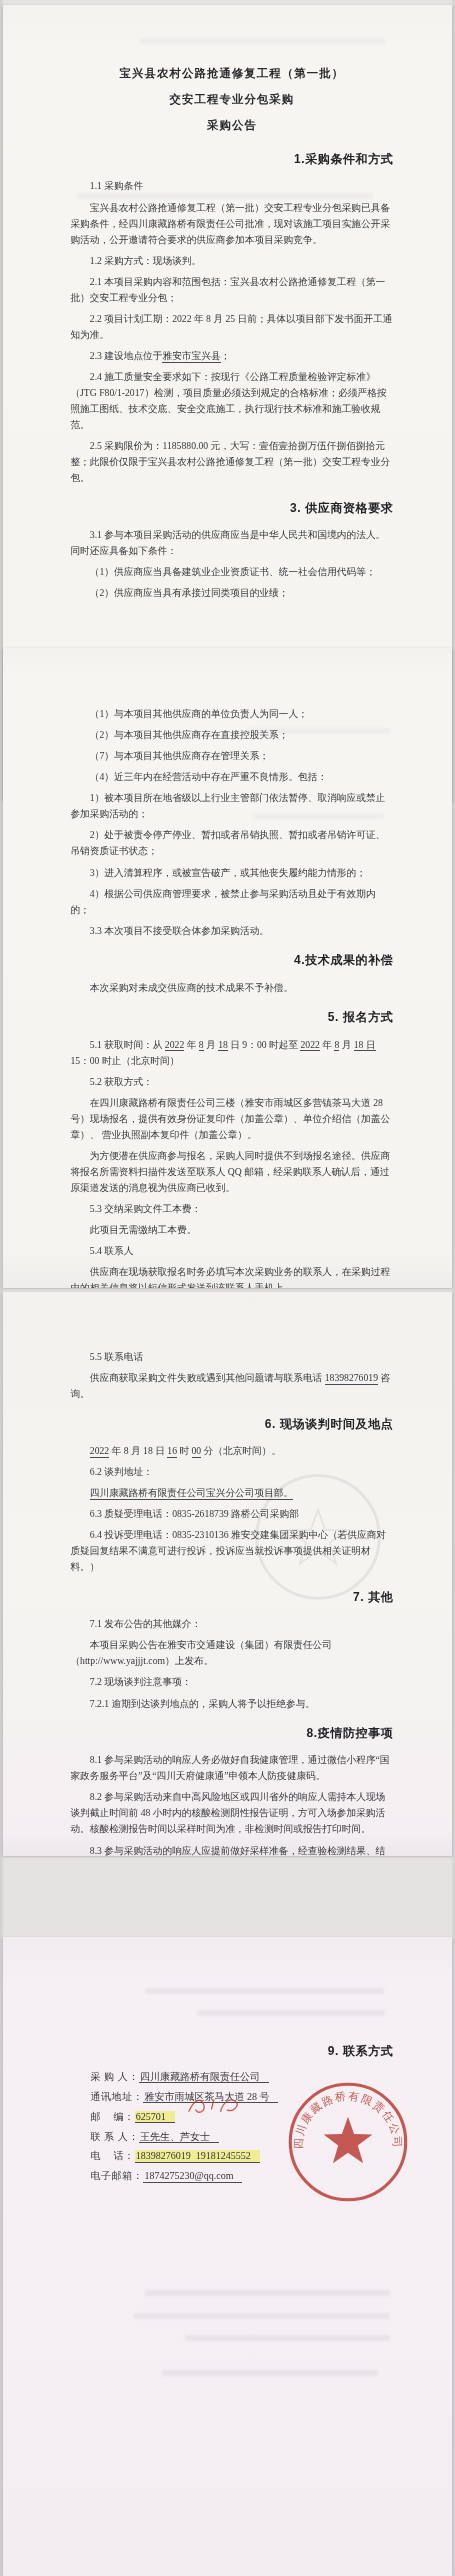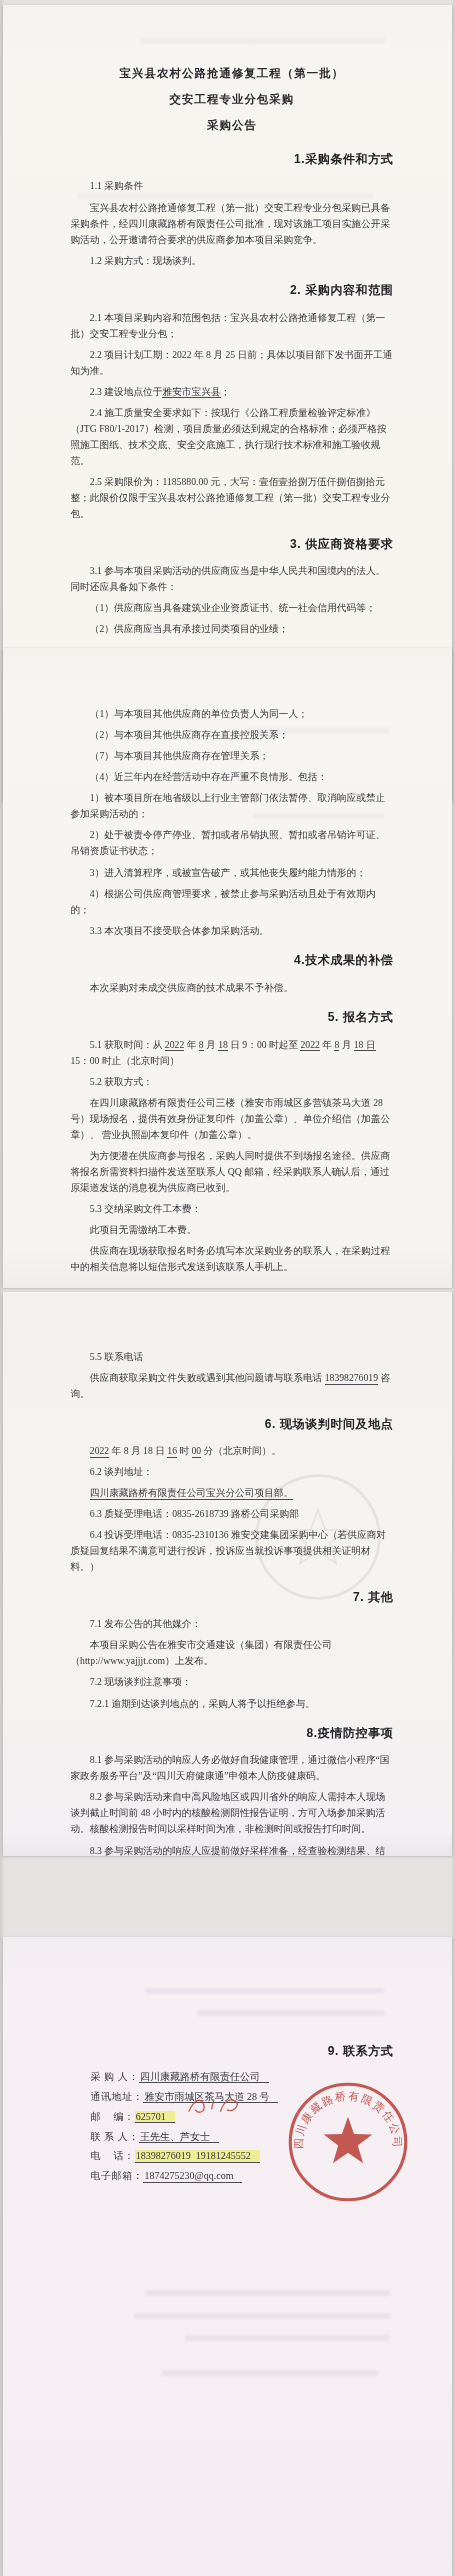--- a/index.html
+++ b/index.html
@@ -48,21 +48,20 @@
     <div class="bleed" style="top:33px;left:137px;width:245px;"></div>
     <div class="bleed" style="top:188px;left:74px;width:296px;"></div>
     <div class="content">
         <div class="blk title">宝兴县农村公路抢通修复工程（第一批）</div>
         <div class="blk title">交安工程专业分包采购</div>
         <div class="blk title title-last">采购公告</div>
         <div class="blk h">1.采购条件和方式</div>
         <div class="blk p">1.1 采购条件</div>
         <div class="blk p">宝兴县农村公路抢通修复工程（第一批）交安工程专业分包采购已具备采购条件，经四川康藏路桥有限责任公司批准，现对该施工项目实施公开采购活动，公开邀请符合要求的供应商参加本项目采购竞争。</div>
         <div class="blk p">1.2 采购方式：现场谈判。</div>
-        <div class="blk h">2. 采购内容和范围</div>
         <div class="blk p">2.1 本项目采购内容和范围包括：宝兴县农村公路抢通修复工程（第一批）交安工程专业分包；</div>
         <div class="blk p">2.2 项目计划工期：2022 年 8 月 25 日前；具体以项目部下发书面开工通知为准。</div>
         <div class="blk p"><span>2.3 建设地点位于</span><span class="u">雅安市宝兴县</span><span>；</span></div>
         <div class="blk p">2.4 施工质量安全要求如下：按现行《公路工程质量检验评定标准》（JTG F80/1-2017）检测，项目质量必须达到规定的合格标准；必须严格按照施工图纸、技术交底、安全交底施工，执行现行技术标准和施工验收规范。</div>
         <div class="blk p">2.5 采购限价为：1185880.00 元，大写：壹佰壹拾捌万伍仟捌佰捌拾元整；此限价仅限于宝兴县农村公路抢通修复工程（第一批）交安工程专业分包。</div>
         <div class="blk h">3.  供应商资格要求</div>
         <div class="blk p">3.1 参与本项目采购活动的供应商应当是中华人民共和国境内的法人。同时还应具备如下条件：</div>
         <div class="blk p">（1）供应商应当具备建筑业企业资质证书、统一社会信用代码等；</div>
         <div class="blk p">（2）供应商应当具有承接过同类项目的业绩；</div>
       </div>
@@ -83,20 +82,21 @@
         <div class="blk p">3.3 本次项目不接受联合体参加采购活动。</div>
         <div class="blk h">4.技术成果的补偿</div>
         <div class="blk p">本次采购对未成交供应商的技术成果不予补偿。</div>
         <div class="blk h">5. 报名方式</div>
         <div class="blk p"><span>5.1 获取时间：从 </span><span class="u">2022</span><span> 年 </span><span class="u">8</span><span> 月 </span><span class="u">18</span><span> 日 9：00 时起至 </span><span class="u">2022</span><span> 年 </span><span class="u">8</span><span> 月 </span><span class="u">18 日</span><span> 15：00 时止（北京时间）</span></div>
         <div class="blk p">5.2 获取方式：</div>
         <div class="blk p">在四川康藏路桥有限责任公司三楼（雅安市雨城区多营镇茶马大道 28 号）现场报名，提供有效身份证复印件（加盖公章）、单位介绍信（加盖公章）、 营业执照副本复印件（加盖公章）。</div>
         <div class="blk p">为方便潜在供应商参与报名，采购人同时提供不到场报名途径。供应商将报名所需资料扫描件发送至联系人 QQ 邮箱，经采购联系人确认后，通过原渠道发送的消息视为供应商已收到。</div>
         <div class="blk p">5.3 交纳采购文件工本费：</div>
         <div class="blk p">此项目无需缴纳工本费。</div>
+        <div class="blk p">5.4 联系人</div>
         <div class="blk p">供应商在现场获取报名时务必填写本次采购业务的联系人，在采购过程中的相关信息将以短信形式发送到该联系人手机上。</div>
       </div>
   </div>
 
   <div class="page page-3">
     <svg class="stamp ghost" style="left:248px;top:178px;" width="134" height="134" viewBox="0 0 236 236">
       <circle cx="118" cy="118" r="108" fill="none" stroke="#9a8e96" stroke-width="5"></circle>
       <polygon fill="none" stroke="#9a8e96" stroke-width="3" points="118,70 131,106 169,106 139,128 150,165 118,142 86,165 97,128 67,106 105,106"></polygon>
     </svg>
     <div class="content">

